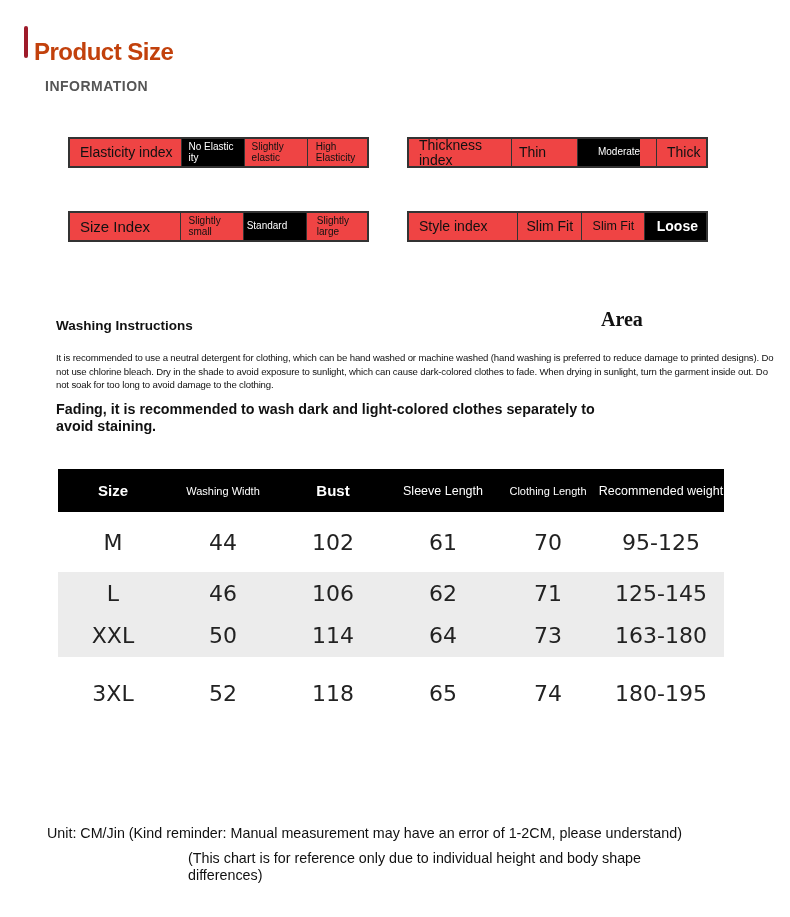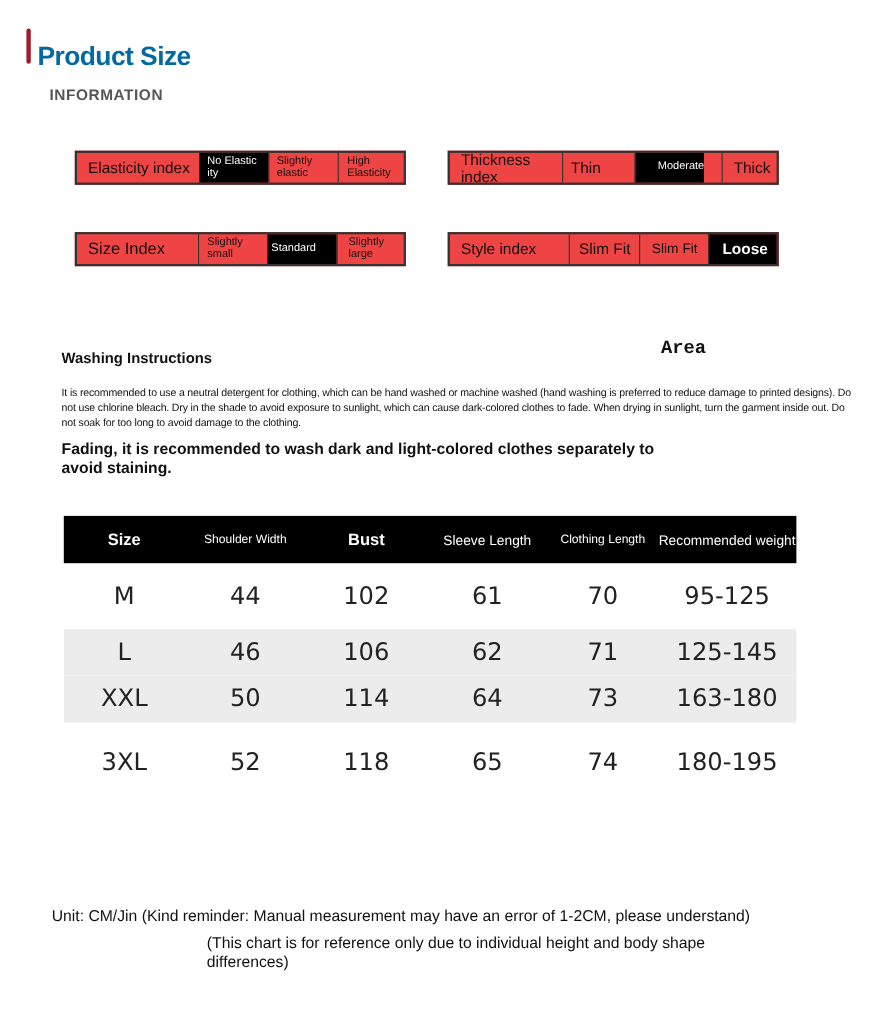--- a/index.html
+++ b/index.html
@@ -1,33 +1,33 @@
 <!DOCTYPE html>
 <html><head>
   <meta charset="utf-8">
   <style>
     html, body { margin: 0; padding: 0; background: #ffffff; }
     body { width: 790px; height: 917px; position: relative; overflow: hidden;
       font-family: "DejaVu Sans", sans-serif; color: #111; }
     .abs { position: absolute; }
     .accent-bar { left: 24px; top: 26px; width: 4px; height: 32px; background: #9e1b2a; border-radius: 2px; }
-    .title { left: 34px; top: 38px; font-size: 24px; font-weight: bold; color: #0369a1; letter-spacing: -0.5px; font-family: "Liberation Sans", sans-serif; }
+    .title { left: 34px; top: 38px; font-size: 24px; font-weight: bold; color: #c2410c; letter-spacing: -0.5px; font-family: "Liberation Sans", sans-serif; }
     .subtitle { left: 45px; top: 78px; font-size: 14px; font-weight: bold; color: #555; letter-spacing: 0.5px; font-family: "Liberation Sans", sans-serif; }
 
     .index-box { display: flex; border: 2px solid #333; height: 31px; box-sizing: border-box; background: #ef4444;
       font-family: "Liberation Sans", sans-serif; }
     .index-box .cell { border-left: 1px solid #333; display: flex; align-items: center; box-sizing: border-box; padding-left: 7px; line-height: 1.05; }
     .index-box .cell:first-child { border-left: none; }
     .index-box .cell.active { background: #000; color: #fff; }
     .index-box .label { font-size: 14px; padding-left: 10px; }
     .small { font-size: 10px; }
     .mid { font-size: 14px; }
 
     .wash-title { left: 56px; top: 318px; font-size: 13.5px; font-weight: bold; font-family: "Liberation Sans", sans-serif; }
-    .area { left: 601px; top: 308px; font-size: 17px; font-weight: bold; font-family: Liberation Mono, monospace; }
+    .area { left: 601px; top: 308px; font-size: 20px; font-weight: bold; font-family: Liberation Serif, serif; }
     .wash-body { left: 56px; top: 351px; width: 720px; font-size: 9.6px; line-height: 13.6px; font-family: "Liberation Sans", sans-serif; letter-spacing: -0.15px; }
     .fading { left: 56px; top: 401px; width: 560px; font-size: 14.3px; font-weight: bold; line-height: 17px; font-family: Liberation Sans, sans-serif; }
 
     .size-table { left: 58px; top: 469px; width: 666px; }
     .thead { display: flex; height: 43px; background: #000; color: #fff; align-items: center; font-family: "Liberation Sans", sans-serif; }
     .thead div { text-align: center; }
     .trow { display: flex; align-items: center; height: 57px; font-family: "DejaVu Sans", sans-serif; font-size: 22px; color: #222; }
     .trow.shade { background: #ececec; height: 42px; }
     .trow div { text-align: center; }
     .c0 { width: 110px; } .c1 { width: 110px; } .c2 { width: 110px; } .c3 { width: 110px; } .c4 { width: 100px; } .c5 { width: 126px; }
@@ -71,21 +71,21 @@
 </div>
 
 <div class="abs wash-title">Washing Instructions</div>
 <div class="abs area">Area</div>
 <div class="abs wash-body">It is recommended to use a neutral detergent for clothing, which can be hand washed or machine washed (hand washing is preferred to reduce damage to printed designs). Do not use chlorine bleach. Dry in the shade to avoid exposure to sunlight, which can cause dark-colored clothes to fade. When drying in sunlight, turn the garment inside out. Do not soak for too long to avoid damage to the clothing.</div>
 <div class="abs fading">Fading, it is recommended to wash dark and light-colored clothes separately to avoid staining.</div>
 
 <div class="abs size-table">
   <div class="thead">
     <div class="c0" style="font-size:15px; font-weight:bold;">Size</div>
-    <div class="c1" style="font-size:11px;">Shoulder Width</div>
+    <div class="c1" style="font-size:11px;">Washing Width</div>
     <div class="c2" style="font-size:15px; font-weight:bold;">Bust</div>
     <div class="c3" style="font-size:12.5px;">Sleeve Length</div>
     <div class="c4" style="font-size:11px;">Clothing Length</div>
     <div class="c5" style="font-size:12.5px;">Recommended weight</div>
   </div>
 
   <div class="trow" style="height:60px;">
     <div class="c0">M</div>
     <div class="c1">44</div>
     <div class="c2">102</div>

